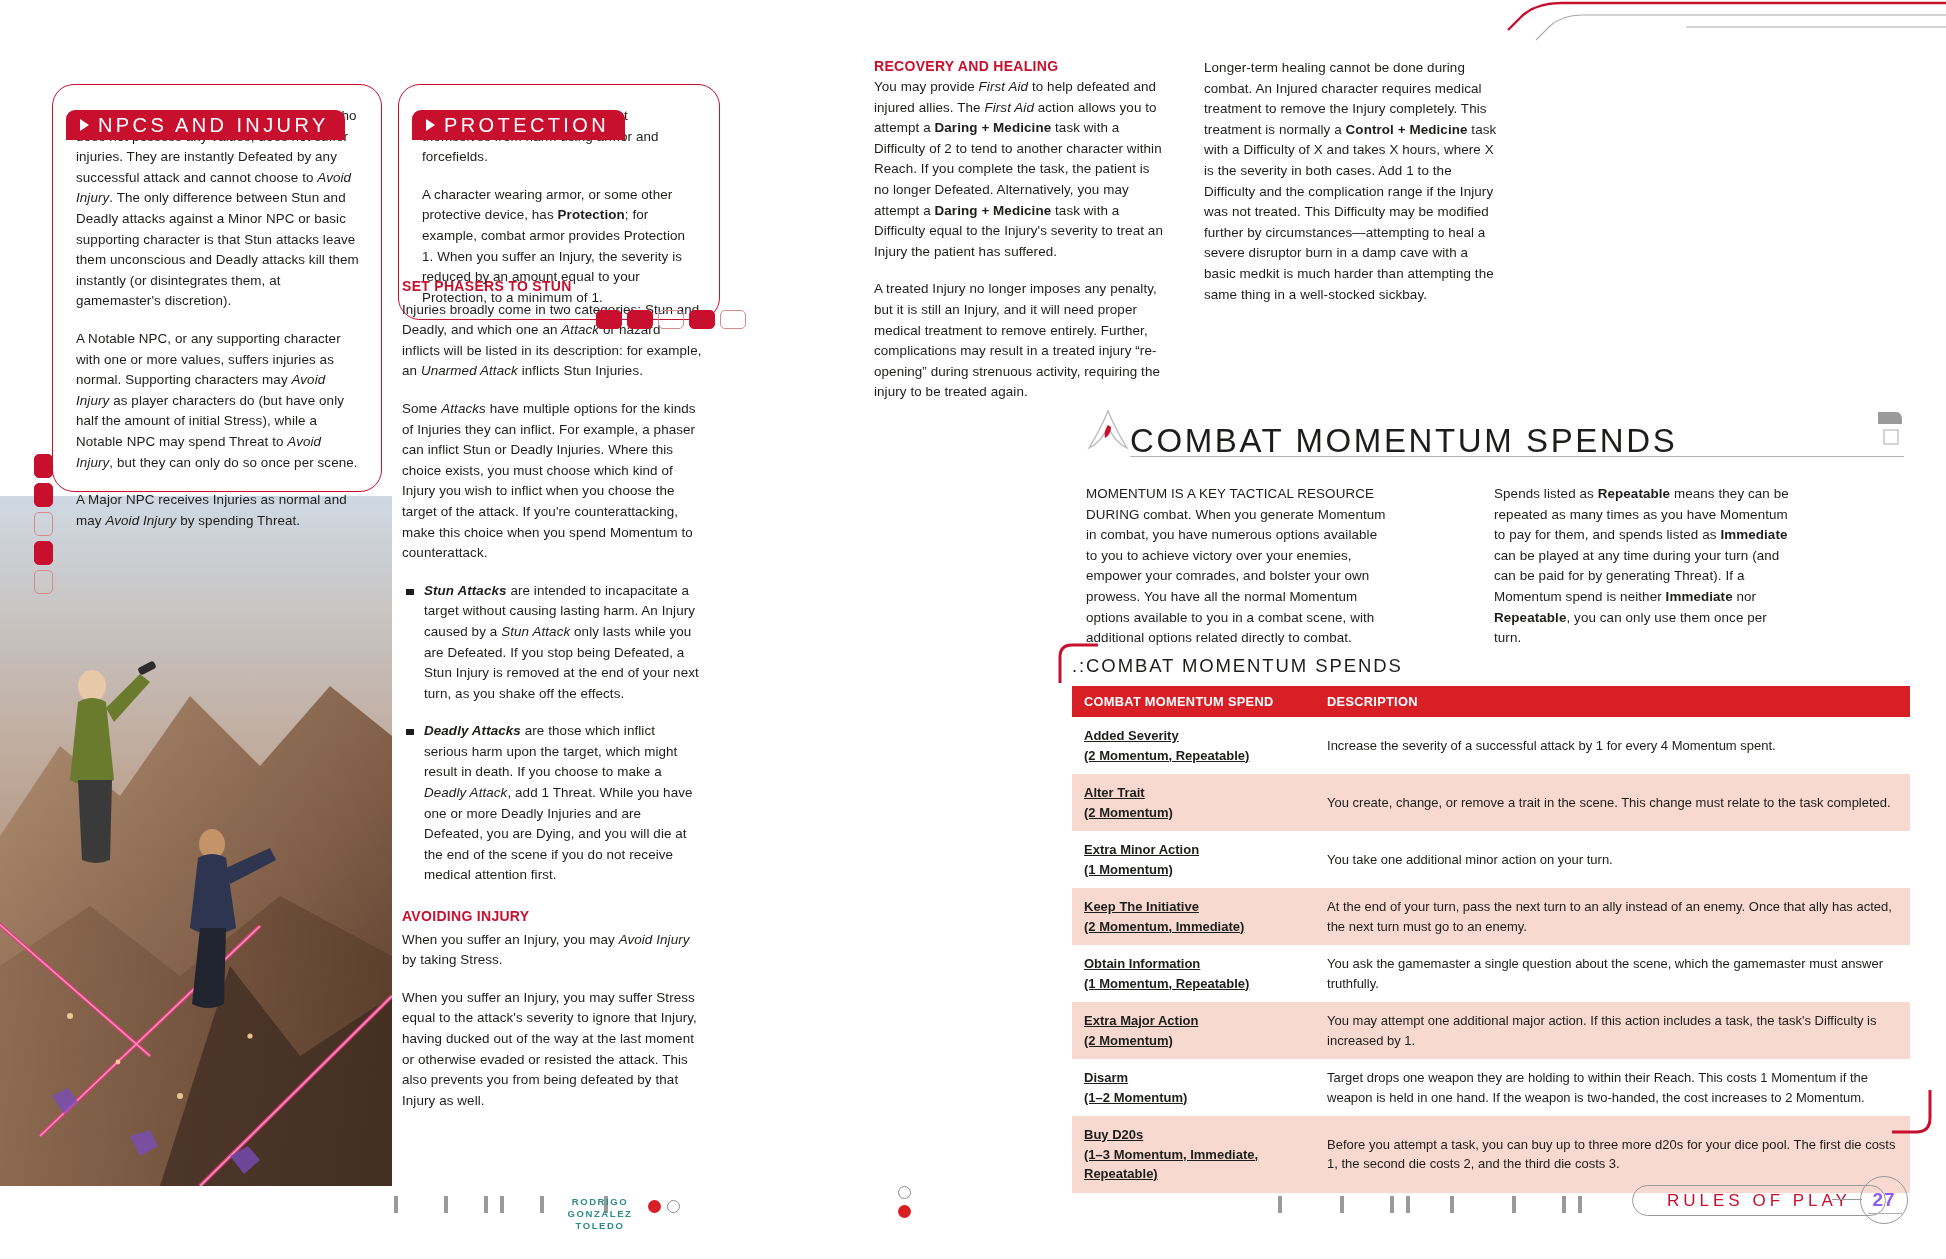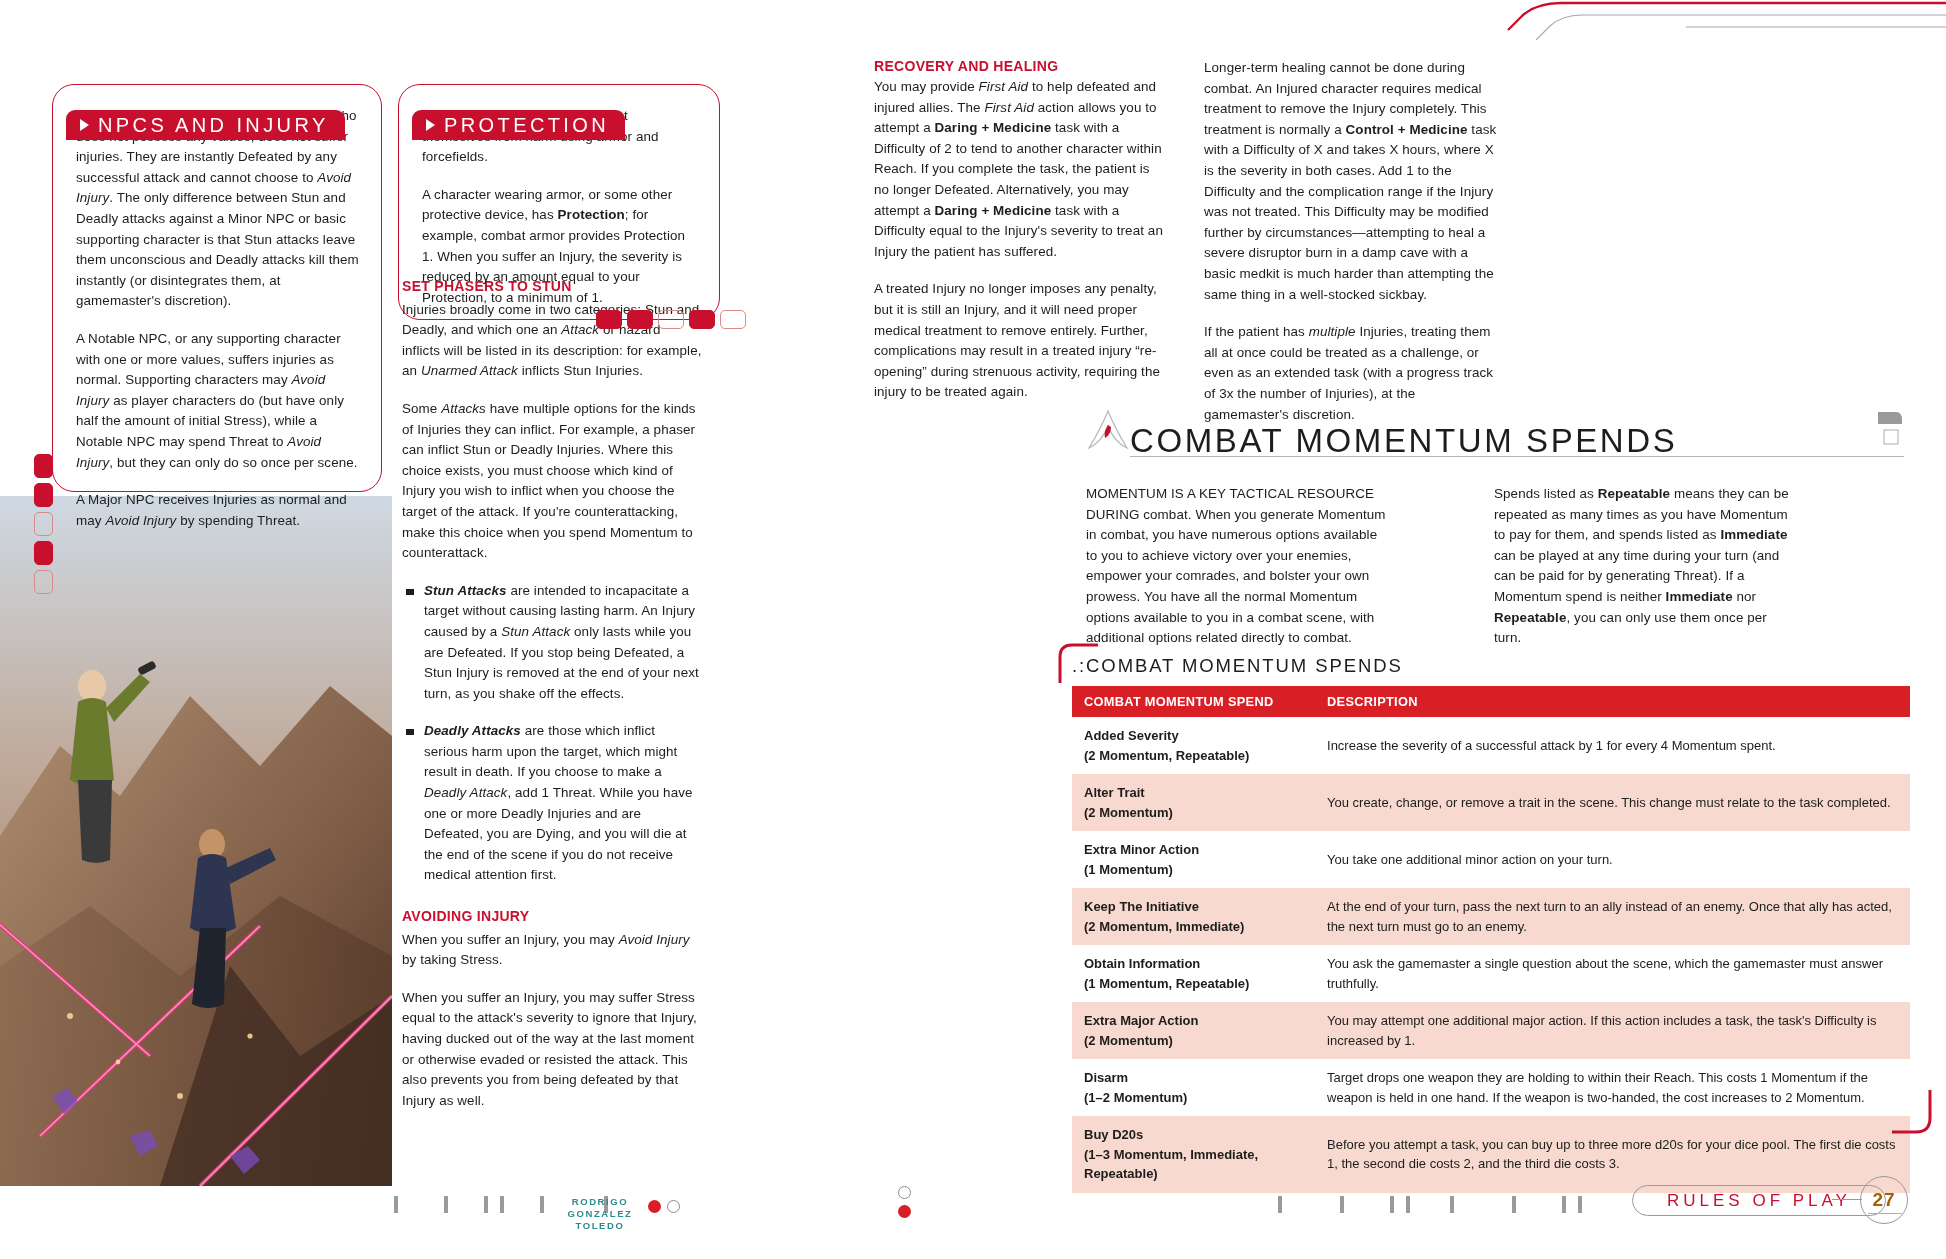--- a/index.html
+++ b/index.html
@@ -82,21 +82,21 @@
   table.mtable { border-collapse: collapse; width: 100%; table-layout: fixed; }
   table.mtable th {
     background: #d81f26; color: #fff; text-align: left;
     font-size: 12.8px; letter-spacing: .3px; font-weight: bold;
     padding: 8px 12px;
   }
   table.mtable td {
     font-size: 13px; line-height: 19.5px; color: #1d1d1b;
     padding: 9px 12px; vertical-align: middle;
   }
-  table.mtable td.name { font-weight: bold; }
+  table.mtable td.name { font-weight: bold; text-decoration: underline; }
   table.mtable tr.alt td { background: #f7d9cf; }
 
   
   .footer-ticks { position: absolute; display: flex; align-items: center; }
   .tick { width: 4px; height: 17px; background: #9a9a9a; }
   .artist {
     color: #2e8b8b; font-size: 9.5px; letter-spacing: 1.6px; text-align: center;
     line-height: 12px; font-weight: bold;
     font-family: "Liberation Sans Narrow", "Liberation Sans", sans-serif;
   }
@@ -110,21 +110,21 @@
   }
   .pill span {
     color: #c8102e; font-size: 17px; letter-spacing: 4px; font-weight: 500;
     font-family: "Liberation Sans Narrow", "Liberation Sans", sans-serif;
   }
   .pagecircle {
     width: 48px; height: 48px; border-radius: 50%; border: 1.4px solid #9a9a9a;
     display: flex; align-items: center; justify-content: center;
   }
   .pagecircle span {
-    color: #a16207; font-size: 19px; font-weight: bold; letter-spacing: 1px;
+    color: #8b5cf6; font-size: 19px; font-weight: bold; letter-spacing: 1px;
     font-family: "Liberation Sans Narrow", "Liberation Sans", sans-serif;
   }
 
   
   .artwork { position: absolute; overflow: hidden; }
   ul.bullets { list-style: none; margin: 0; padding: 0; }
   ul.bullets li {
     position: relative; padding-left: 22px; margin-bottom: 17px;
     font-size: 13.4px; line-height: 20.6px; color: #1d1d1b;
   }
@@ -268,21 +268,20 @@
 
   <div style="position:absolute; left:874px; top:58px; width:292px;">
     <div class="sec-head">RECOVERY AND HEALING</div>
     <div class="body-text">
         <p>You may provide <em>First Aid</em> to help defeated and injured allies. The <em>First Aid</em> action allows you to attempt a <strong>Daring + Medicine</strong> task with a Difficulty of 2 to tend to another character within Reach. If you complete the task, the patient is no longer Defeated. Alternatively, you may attempt a <strong>Daring + Medicine</strong> task with a Difficulty equal to the Injury's severity to treat an Injury the patient has suffered.</p>
         <p>A treated Injury no longer imposes any penalty, but it is still an Injury, and it will need proper medical treatment to remove entirely. Further, complications may result in a treated injury “re-opening” during strenuous activity, requiring the injury to be treated again.</p>
       </div>
   </div>
   <div class="body-text" style="position:absolute; left:1204px; top:58px; width:298px;">
       <p>Longer-term healing cannot be done during combat. An Injured character requires medical treatment to remove the Injury completely. This treatment is normally a <strong>Control + Medicine</strong> task with a Difficulty of X and takes X hours, where X is the severity in both cases. Add 1 to the Difficulty and the complication range if the Injury was not treated. This Difficulty may be modified further by circumstances—attempting to heal a severe disruptor burn in a damp cave with a basic medkit is much harder than attempting the same thing in a well-stocked sickbay.</p>
-      <p>If the patient has <em>multiple</em> Injuries, treating them all at once could be treated as a challenge, or even as an extended task (with a progress track of 3x the number of Injuries), at the gamemaster's discretion.</p>
     </div>
 
   <div class="chapter-head" style="left:1086px; top:412px; width:818px; height:46px;">
     <span style="flex:0 0 44px;">
       <svg width="44" height="46" viewBox="0 0 44 46">
         <path d="M22 3 C 16 18 9 30 3 40 C 12 36 18 28 22 18 C 26 28 32 36 41 40 C 35 30 28 18 22 3 Z" fill="none" stroke="#b9b9b9" stroke-width="1.3"></path>
         <path d="M22 17 c-3 4 -4 9 -3 13 c4 -2 6 -7 6 -11 z" fill="#c8102e"></path>
       </svg>
     </span>
     <span class="chapter-title">COMBAT MOMENTUM SPENDS</span>

